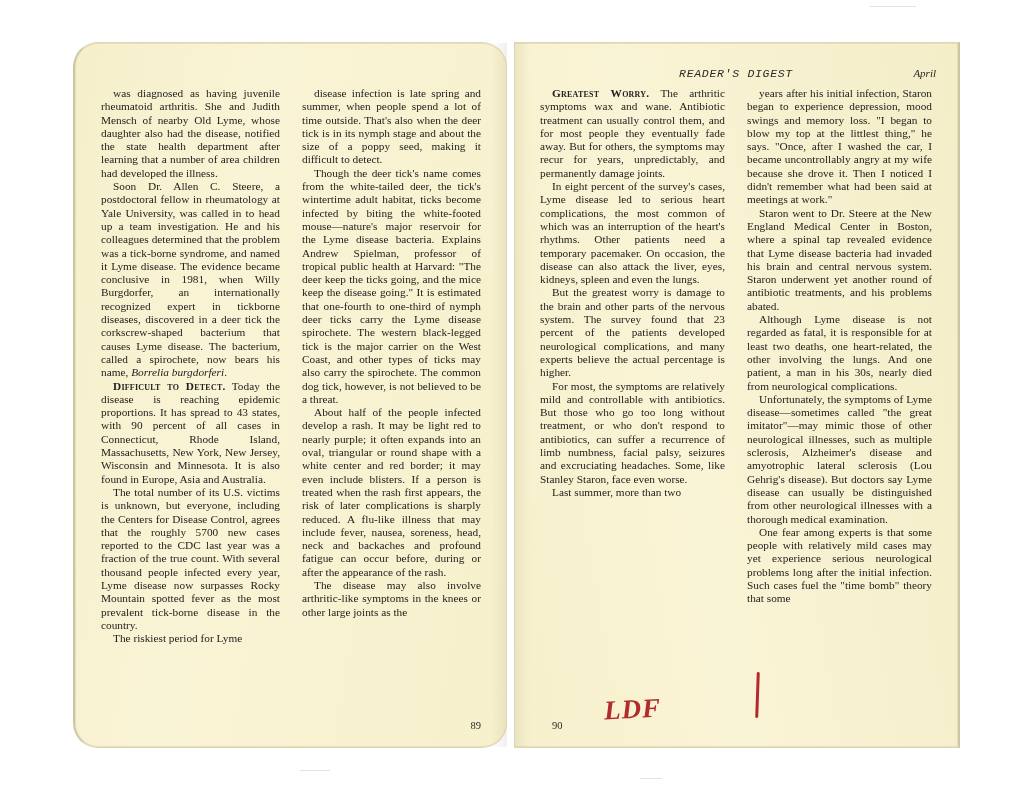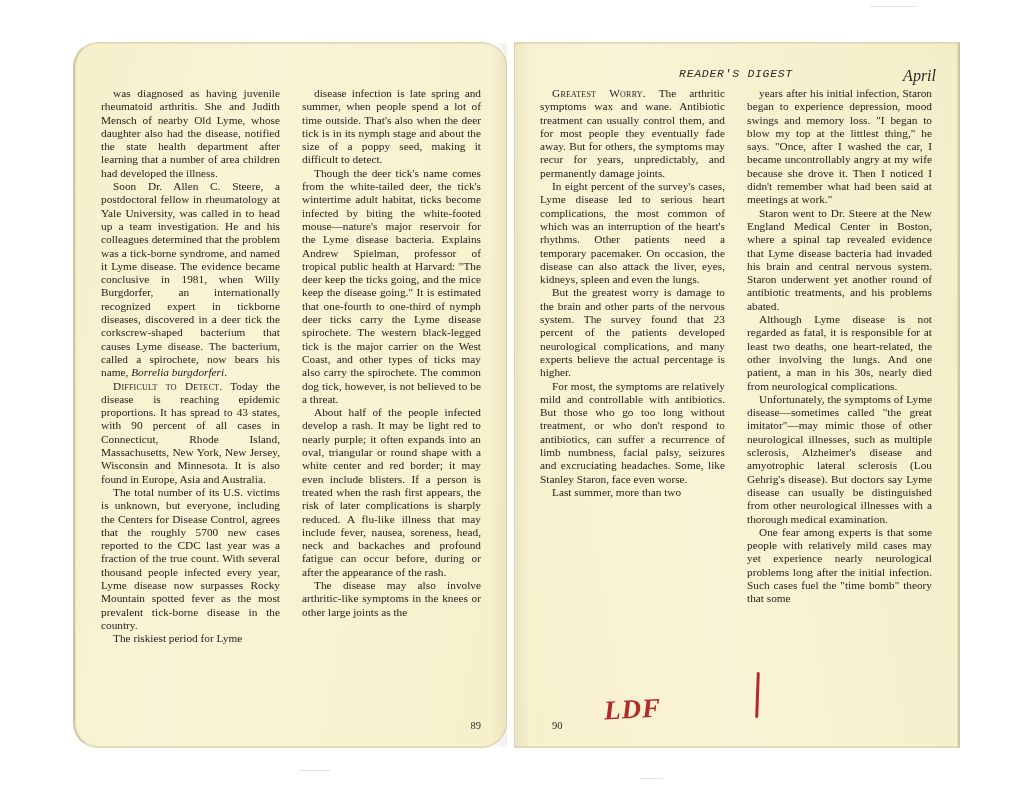--- a/index.html
+++ b/index.html
@@ -67,21 +67,21 @@
     letter-spacing: 0.06em;
     color: #2a2a28;
     text-align: center;
     font-style: italic;
     font-family: Liberation Mono, monospace;
   }
   .running-head-month {
     position: absolute;
     top: 24px;
     right: 22px;
-    font-size: 16px;
+    font-size: 11px;
     font-style: italic;
     color: #2a2a28;
   }
 
   .cols {
     position: absolute;
     top: 44px;
     left: 26px;
     right: 26px;
     bottom: 36px;
@@ -101,21 +101,21 @@
   .col p {
     margin: 0;
     text-indent: 12px;
   }
   .col p.first {
     text-indent: 12px;
   }
   .lead {
     font-variant: small-caps;
     letter-spacing: 0.02em;
-    font-weight: 400;
+    font-weight: 700;
     margin-top: 20px;
   }
   .ital { font-style: italic; }
 
   .folio {
     position: absolute;
     bottom: 16px;
     font-size: 10.5px;
     color: #2b2a27;
   }
@@ -186,21 +186,21 @@
         <p>In eight percent of the survey's cases, Lyme disease led to serious heart complications, the most common of which was an interruption of the heart's rhythms. Other patients need a temporary pacemaker. On occasion, the disease can also attack the liver, eyes, kidneys, spleen and even the lungs.</p>
         <p>But the greatest worry is damage to the brain and other parts of the nervous system. The survey found that 23 percent of the patients developed neurological complications, and many experts believe the actual percentage is higher.</p>
         <p>For most, the symptoms are relatively mild and controllable with antibiotics. But those who go too long without treatment, or who don't respond to antibiotics, can suffer a recurrence of limb numbness, facial palsy, seizures and excruciating headaches. Some, like Stanley Staron, face even worse.</p>
         <p>Last summer, more than two</p>
       </div>
       <div class="col">
         <p class="first">years after his initial infection, Staron began to experience depression, mood swings and memory loss. "I began to blow my top at the littlest thing," he says. "Once, after I washed the car, I became uncontrollably angry at my wife because she drove it. Then I noticed I didn't remember what had been said at meetings at work."</p>
         <p>Staron went to Dr. Steere at the New England Medical Center in Boston, where a spinal tap revealed evidence that Lyme disease bacteria had invaded his brain and central nervous system. Staron underwent yet another round of antibiotic treatments, and his problems abated.</p>
         <p>Although Lyme disease is not regarded as fatal, it is responsible for at least two deaths, one heart-related, the other involving the lungs. And one patient, a man in his 30s, nearly died from neurological complications.</p>
         <p>Unfortunately, the symptoms of Lyme disease—sometimes called "the great imitator"—may mimic those of other neurological illnesses, such as multiple sclerosis, Alzheimer's disease and amyotrophic lateral sclerosis (Lou Gehrig's disease). But doctors say Lyme disease can usually be distinguished from other neurological illnesses with a thorough medical examination.</p>
-        <p>One fear among experts is that some people with relatively mild cases may yet experience nearly neurological problems long after the initial infection. Such cases fuel the "time bomb" theory that some</p>
+        <p>One fear among experts is that some people with relatively mild cases may yet experience serious neurological problems long after the initial infection. Such cases fuel the "time bomb" theory that some</p>
       </div>
     </div>
     <div class="folio folio-right">90</div>
   </div>
 
   <div class="annot">LDF</div>
   <div class="annot-mark"></div>
 
   <div class="speck" style="left:870px; top:6px; width:46px; height:1px;"></div>
   <div class="speck" style="left:300px; top:770px; width:30px; height:1px;"></div>

